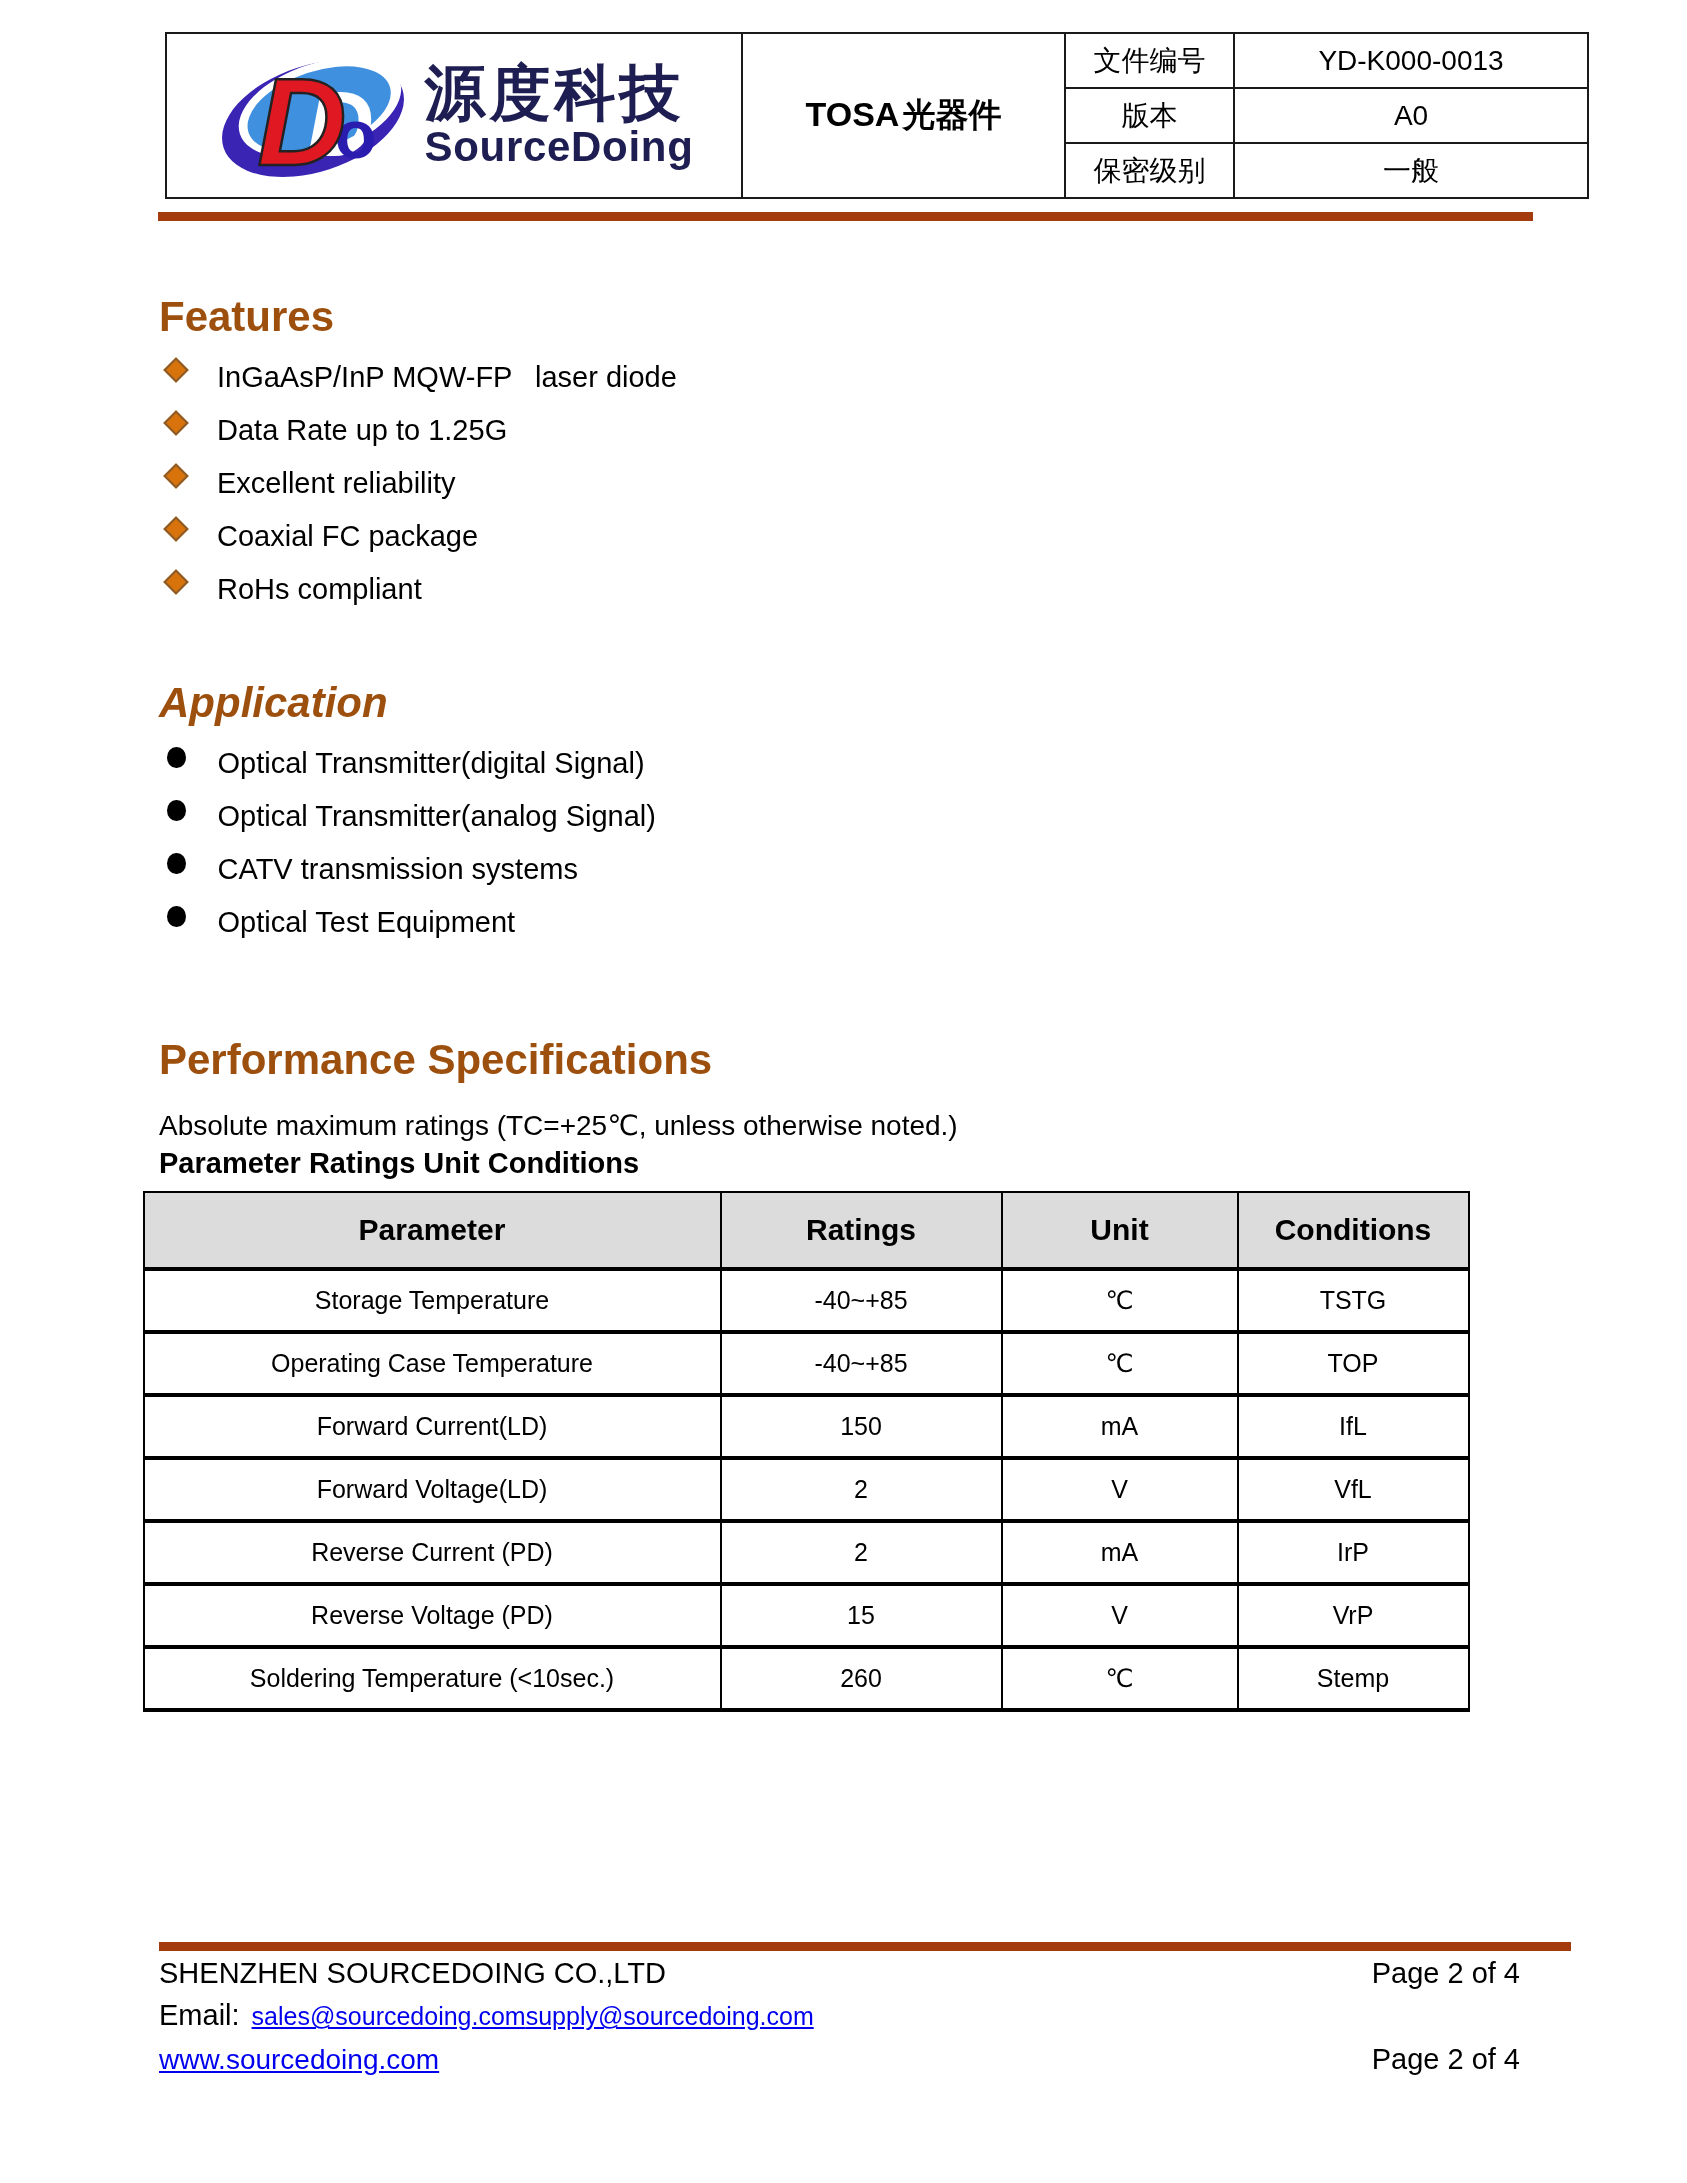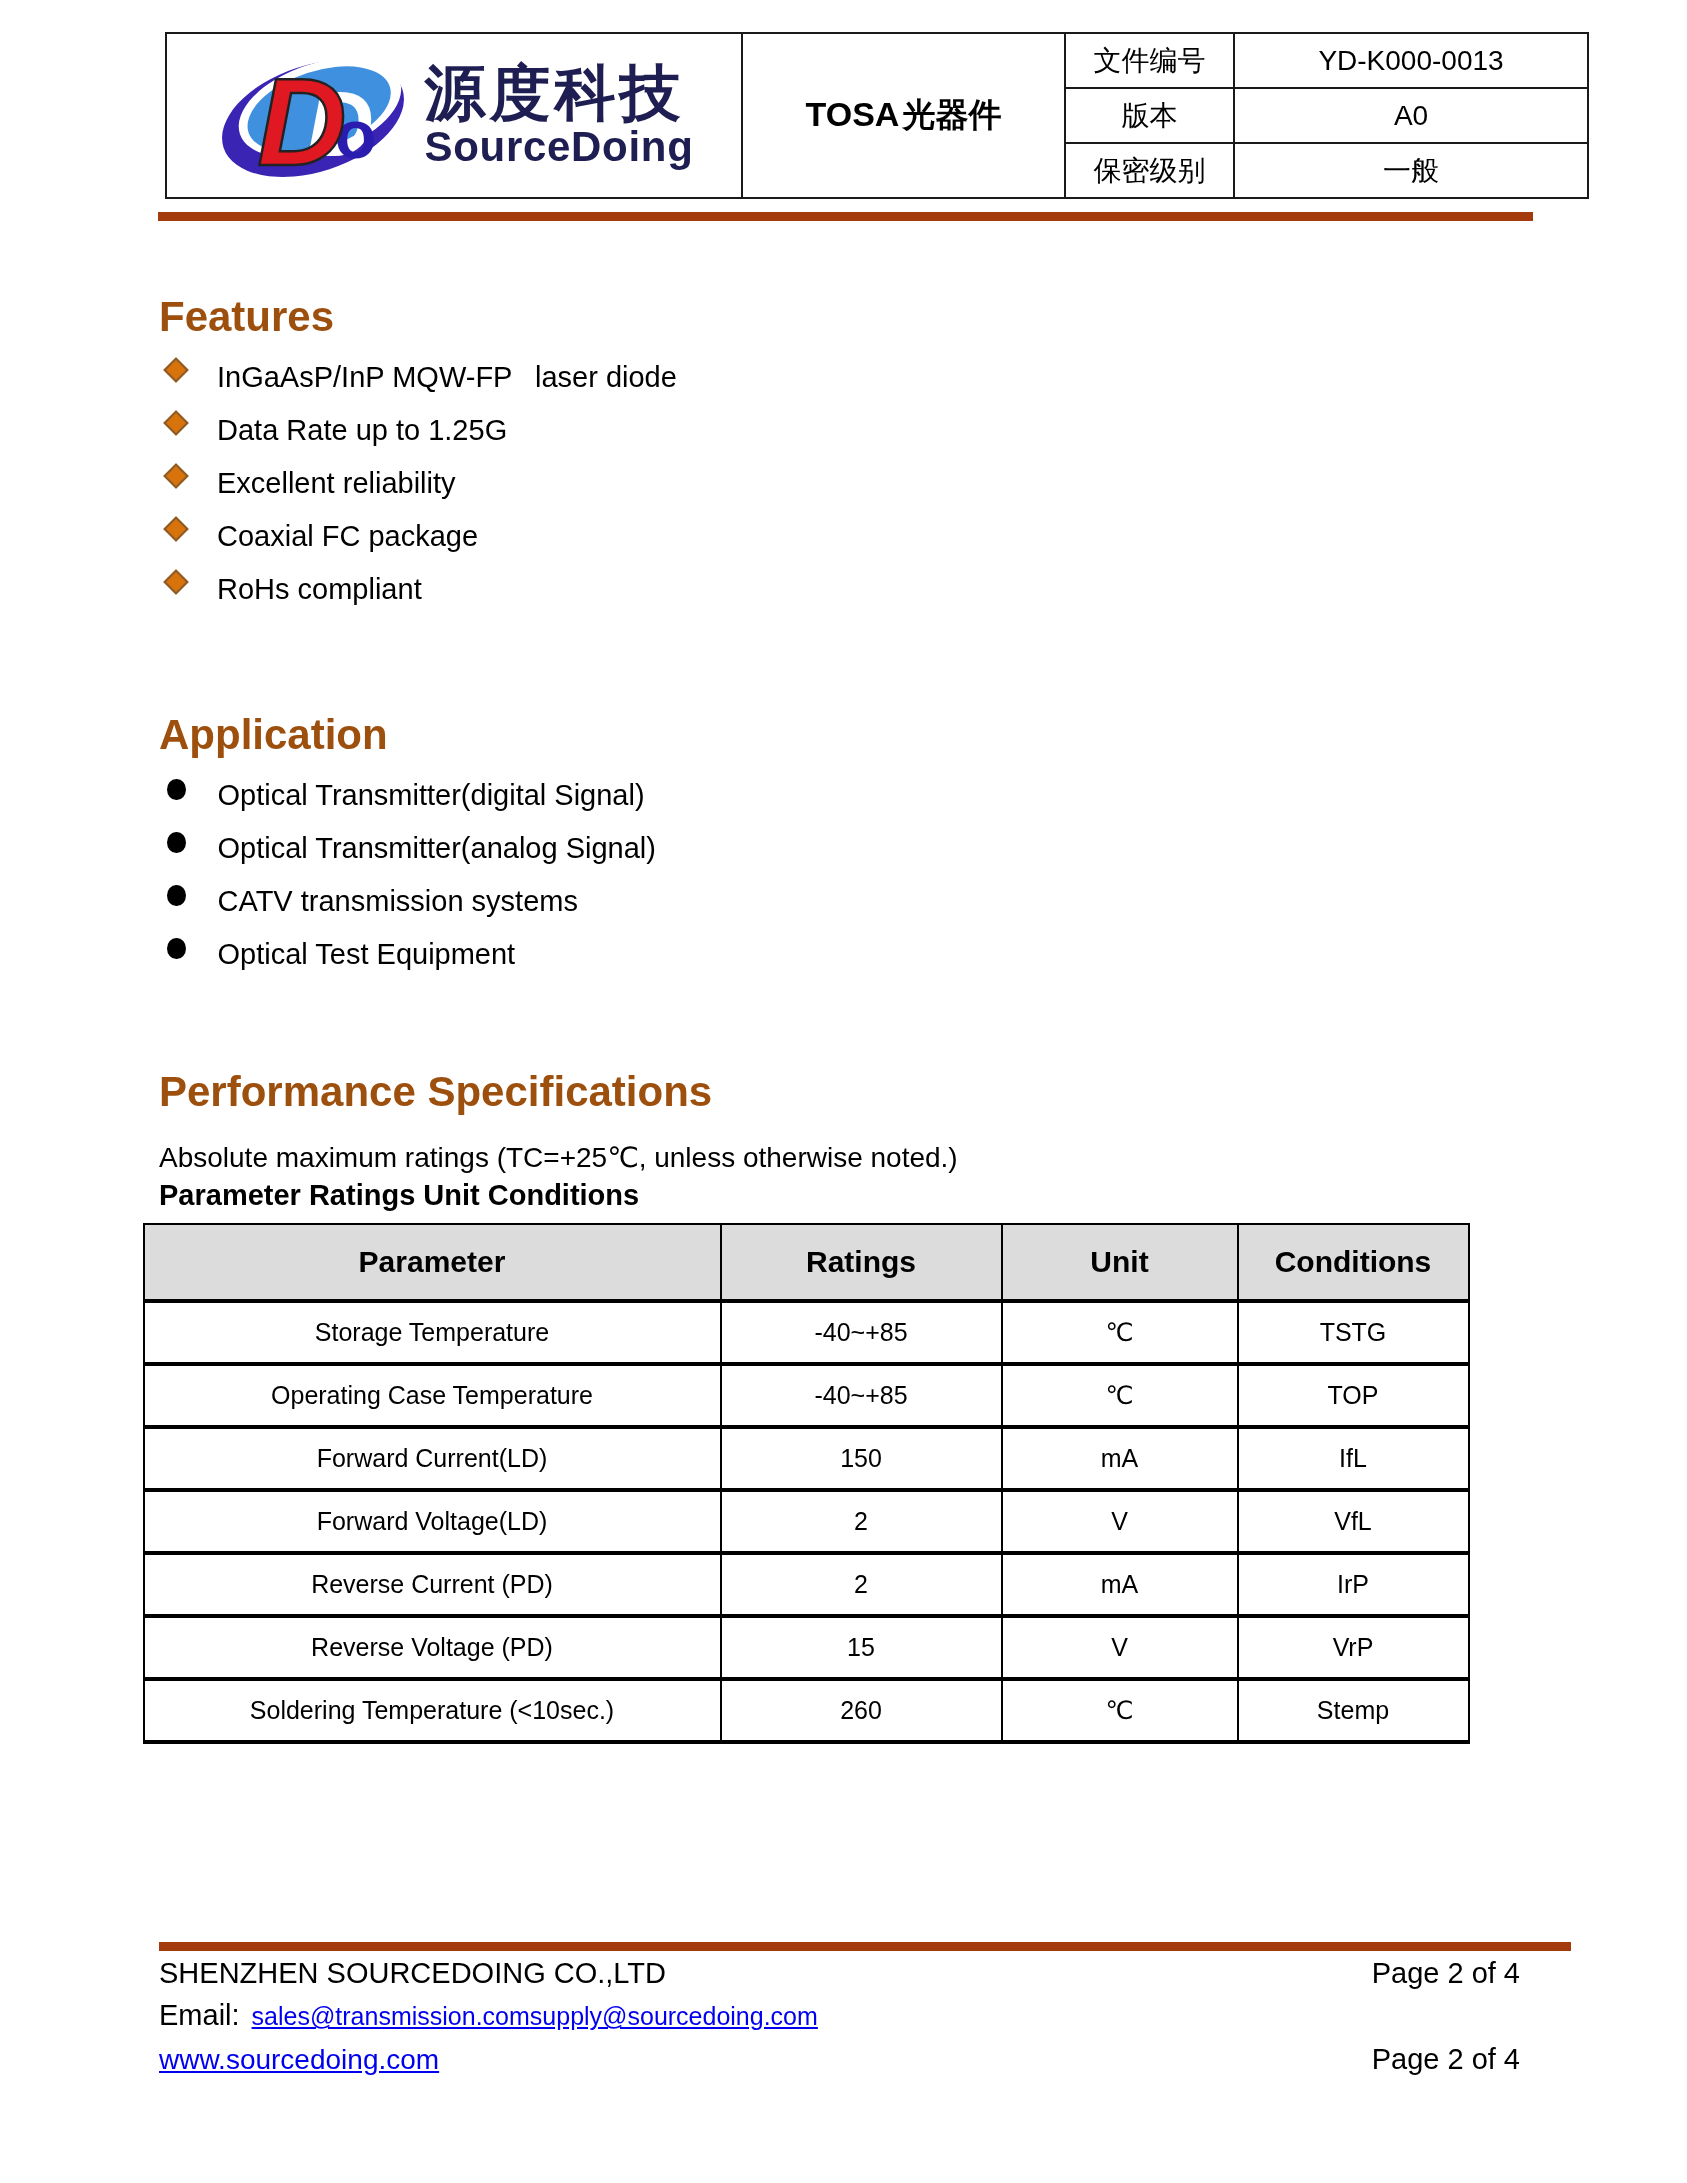--- a/index.html
+++ b/index.html
@@ -53,21 +53,21 @@
   .content {
     position: absolute;
     left: 159px; top: 220px;
     width: 1370px;
   }
   h2.sect {
     font-size: 42px; font-weight: bold;
     color: #9d4f0d; line-height: 1.0;
   }
   h2.feat-h { margin-top: 76px; }
-  h2.app-h  { margin-top: 104px; }
+  h2.app-h  { margin-top: 72px; font-style: italic; }
   h2.perf-h { margin-top: 96px; }
 
   ul.blist { list-style: none; margin-top: 23px; }
   ul.blist li {
     display: flex; 
     height: 37px; margin-bottom: 16px;
     font-size: 29px;
   }
   .diamond {
     width: 18px; height: 18px;
@@ -294,21 +294,21 @@
     </table>
   </div>
 
   <div class="footer">
     <div class="f-rule"></div>
     <div class="f-line1">
       <span>SHENZHEN SOURCEDOING CO.,LTD</span>
       <span>Page 2 of 4</span>
     </div>
     <div class="f-line2">
-      <span class="f-email-label">Email:</span><a class="lnk" href="#">sales@transmission.com</a><a class="lnk second" href="#">supply@sourcedoing.com</a>
+      <span class="f-email-label">Email:</span><a class="lnk" href="#">sales@sourcedoing.com</a><a class="lnk second" href="#">supply@sourcedoing.com</a>
     </div>
     <div class="f-line3">
       <a class="lnk www" href="#">www.sourcedoing.com</a>
       <span>Page 2 of 4</span>
     </div>
   </div>
 
 </div>
 
 

